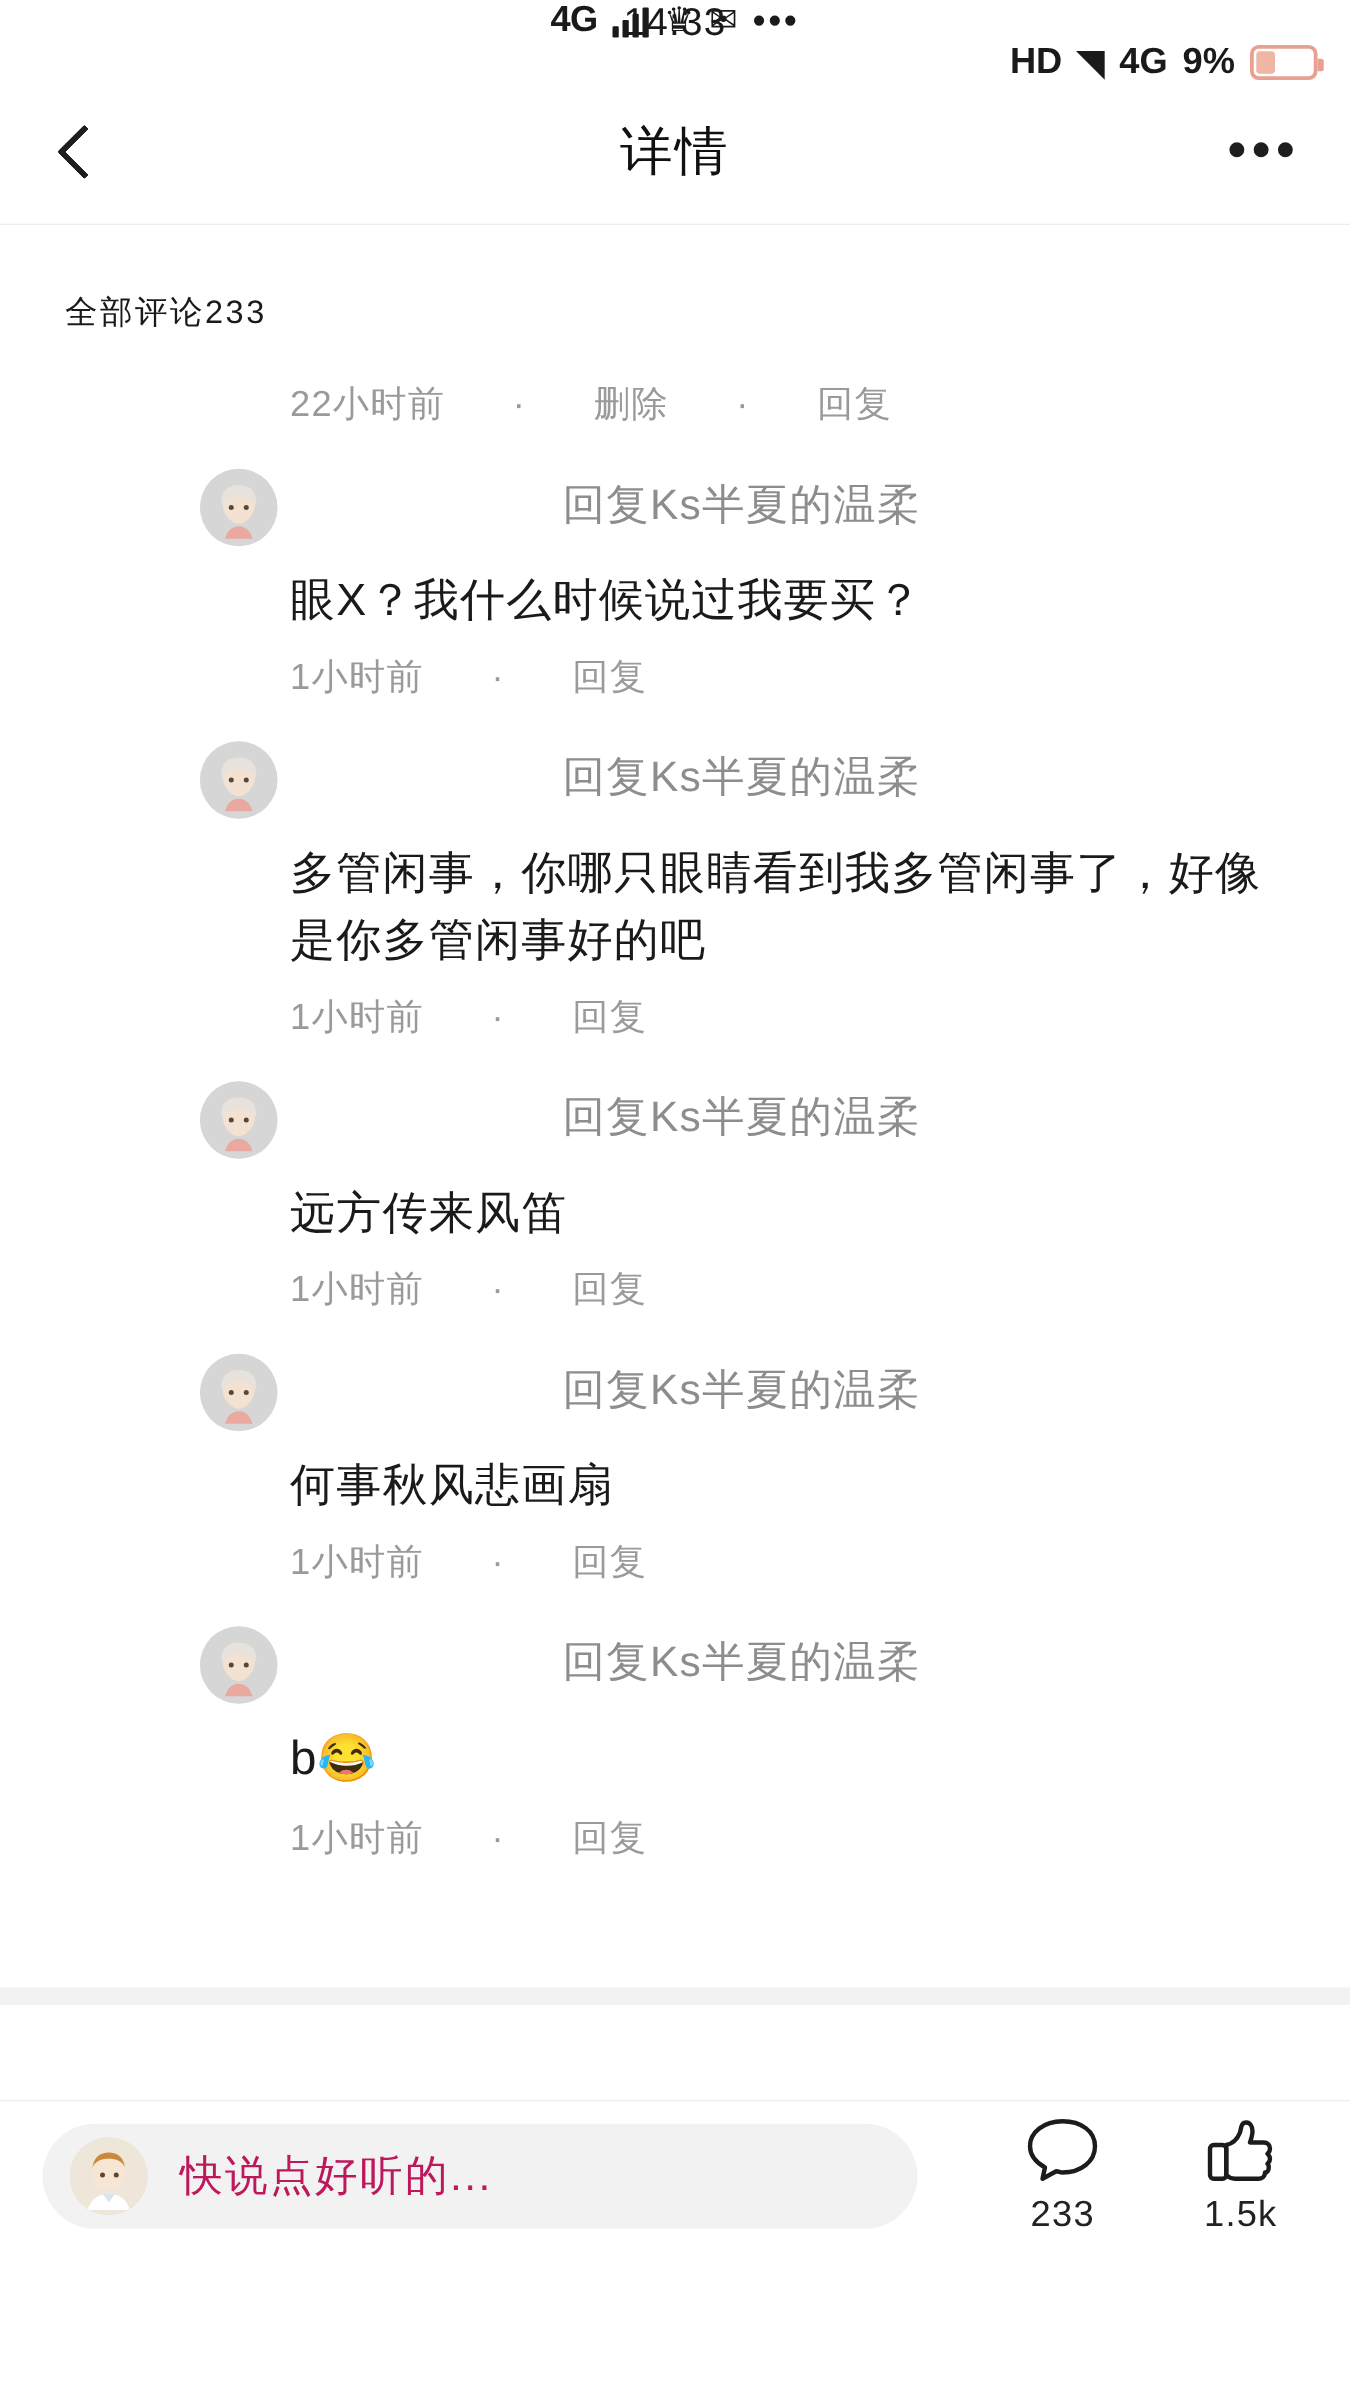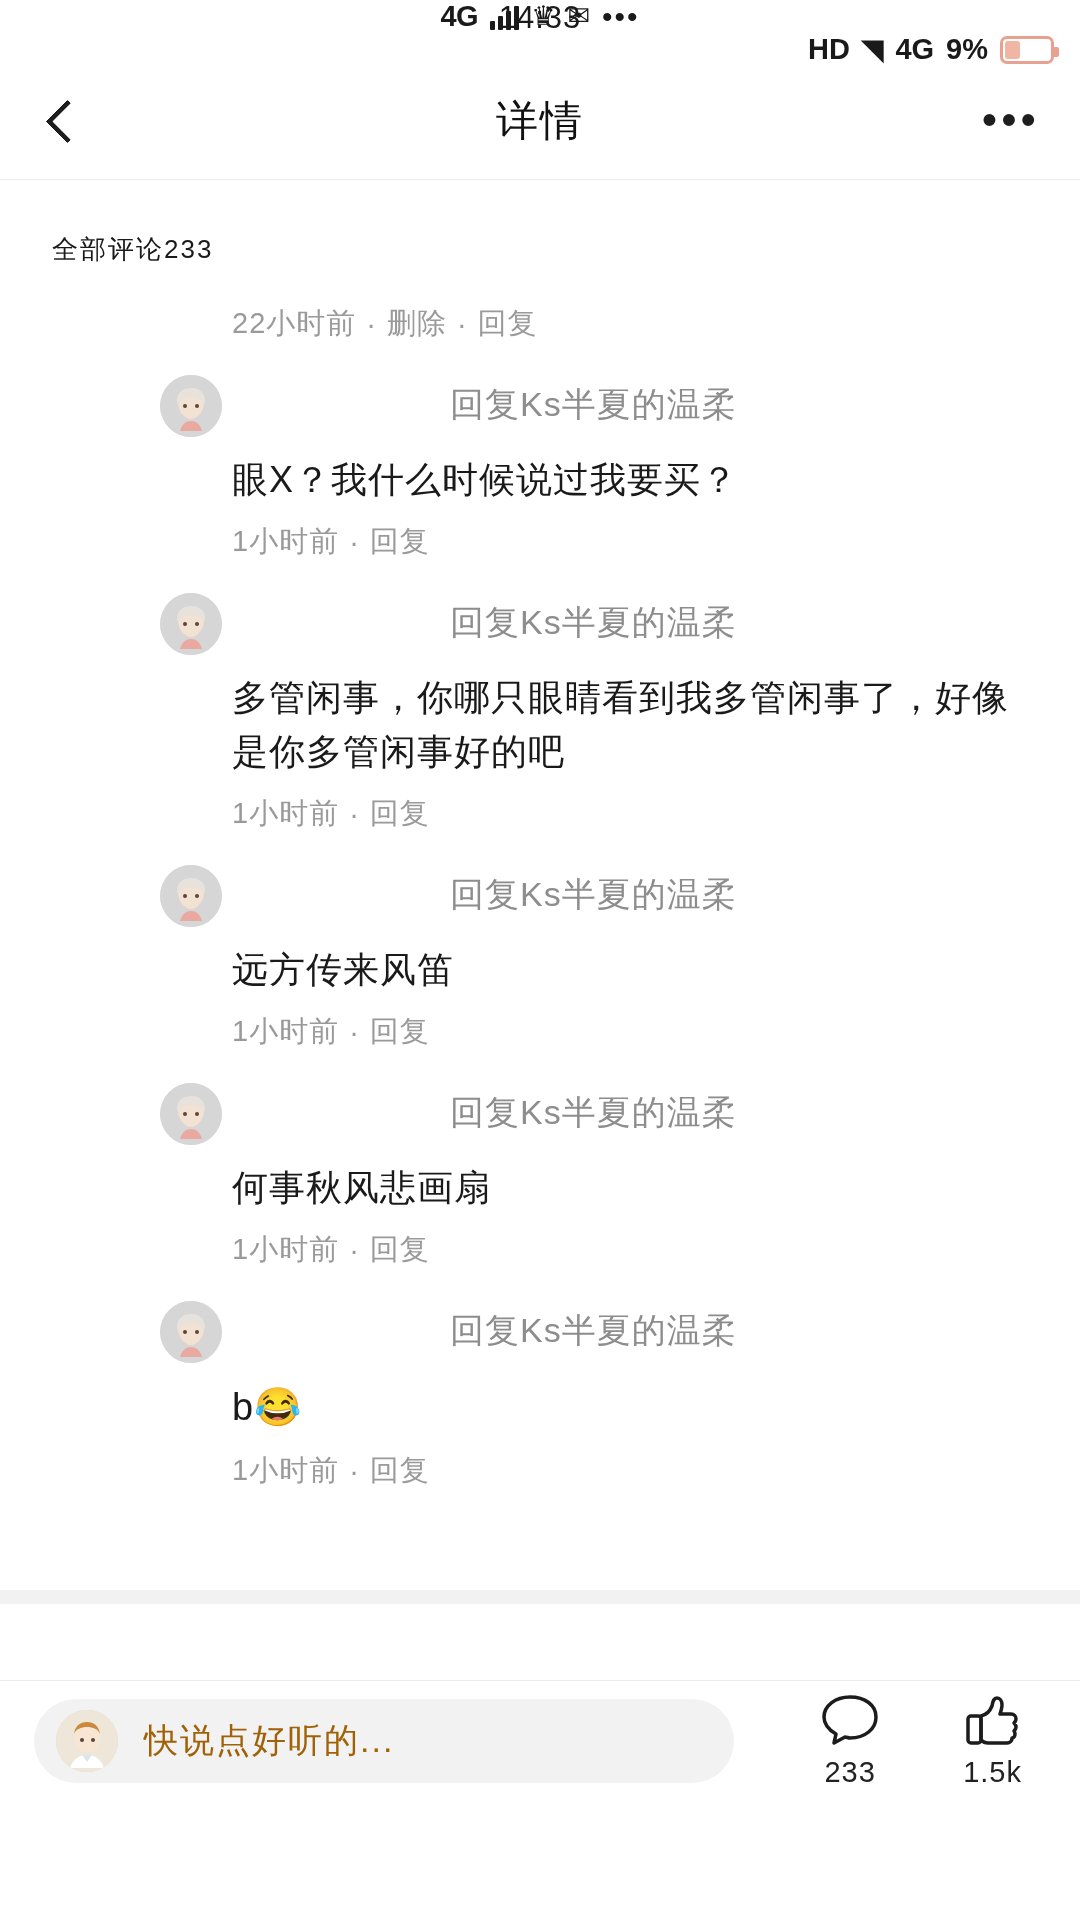--- a/index.html
+++ b/index.html
@@ -128,20 +128,21 @@
   }
 
   .ts-row {
     font-size: 29px;
     color: #9a9a9a;
     padding-left: 232px;
     letter-spacing: 1px;
     height: 58px;
     display: flex;
     align-items: center;
+    gap: 44px;
   }
   .ts-sep { margin: 0 10px; }
   .ts-action { color: #9a9a9a; }
 
   .comment {
     padding-left: 0;
   }
   .comment-head {
     display: flex;
     align-items: center;
@@ -209,21 +210,21 @@
   }
   .input-avatar {
     width: 62px; height: 62px;
     border-radius: 50%;
     flex: 0 0 62px;
     overflow: hidden;
     background: #e3d7c8;
   }
   .input-placeholder {
     font-size: 34px;
-    color: #a16207;
+    color: #be185d;
     margin-left: 26px;
     letter-spacing: 2px;
   }
   .bb-actions {
     display: flex;
     align-items: center;
     gap: 82px;
     margin-left: auto;
     padding-right: 24px;
   }

